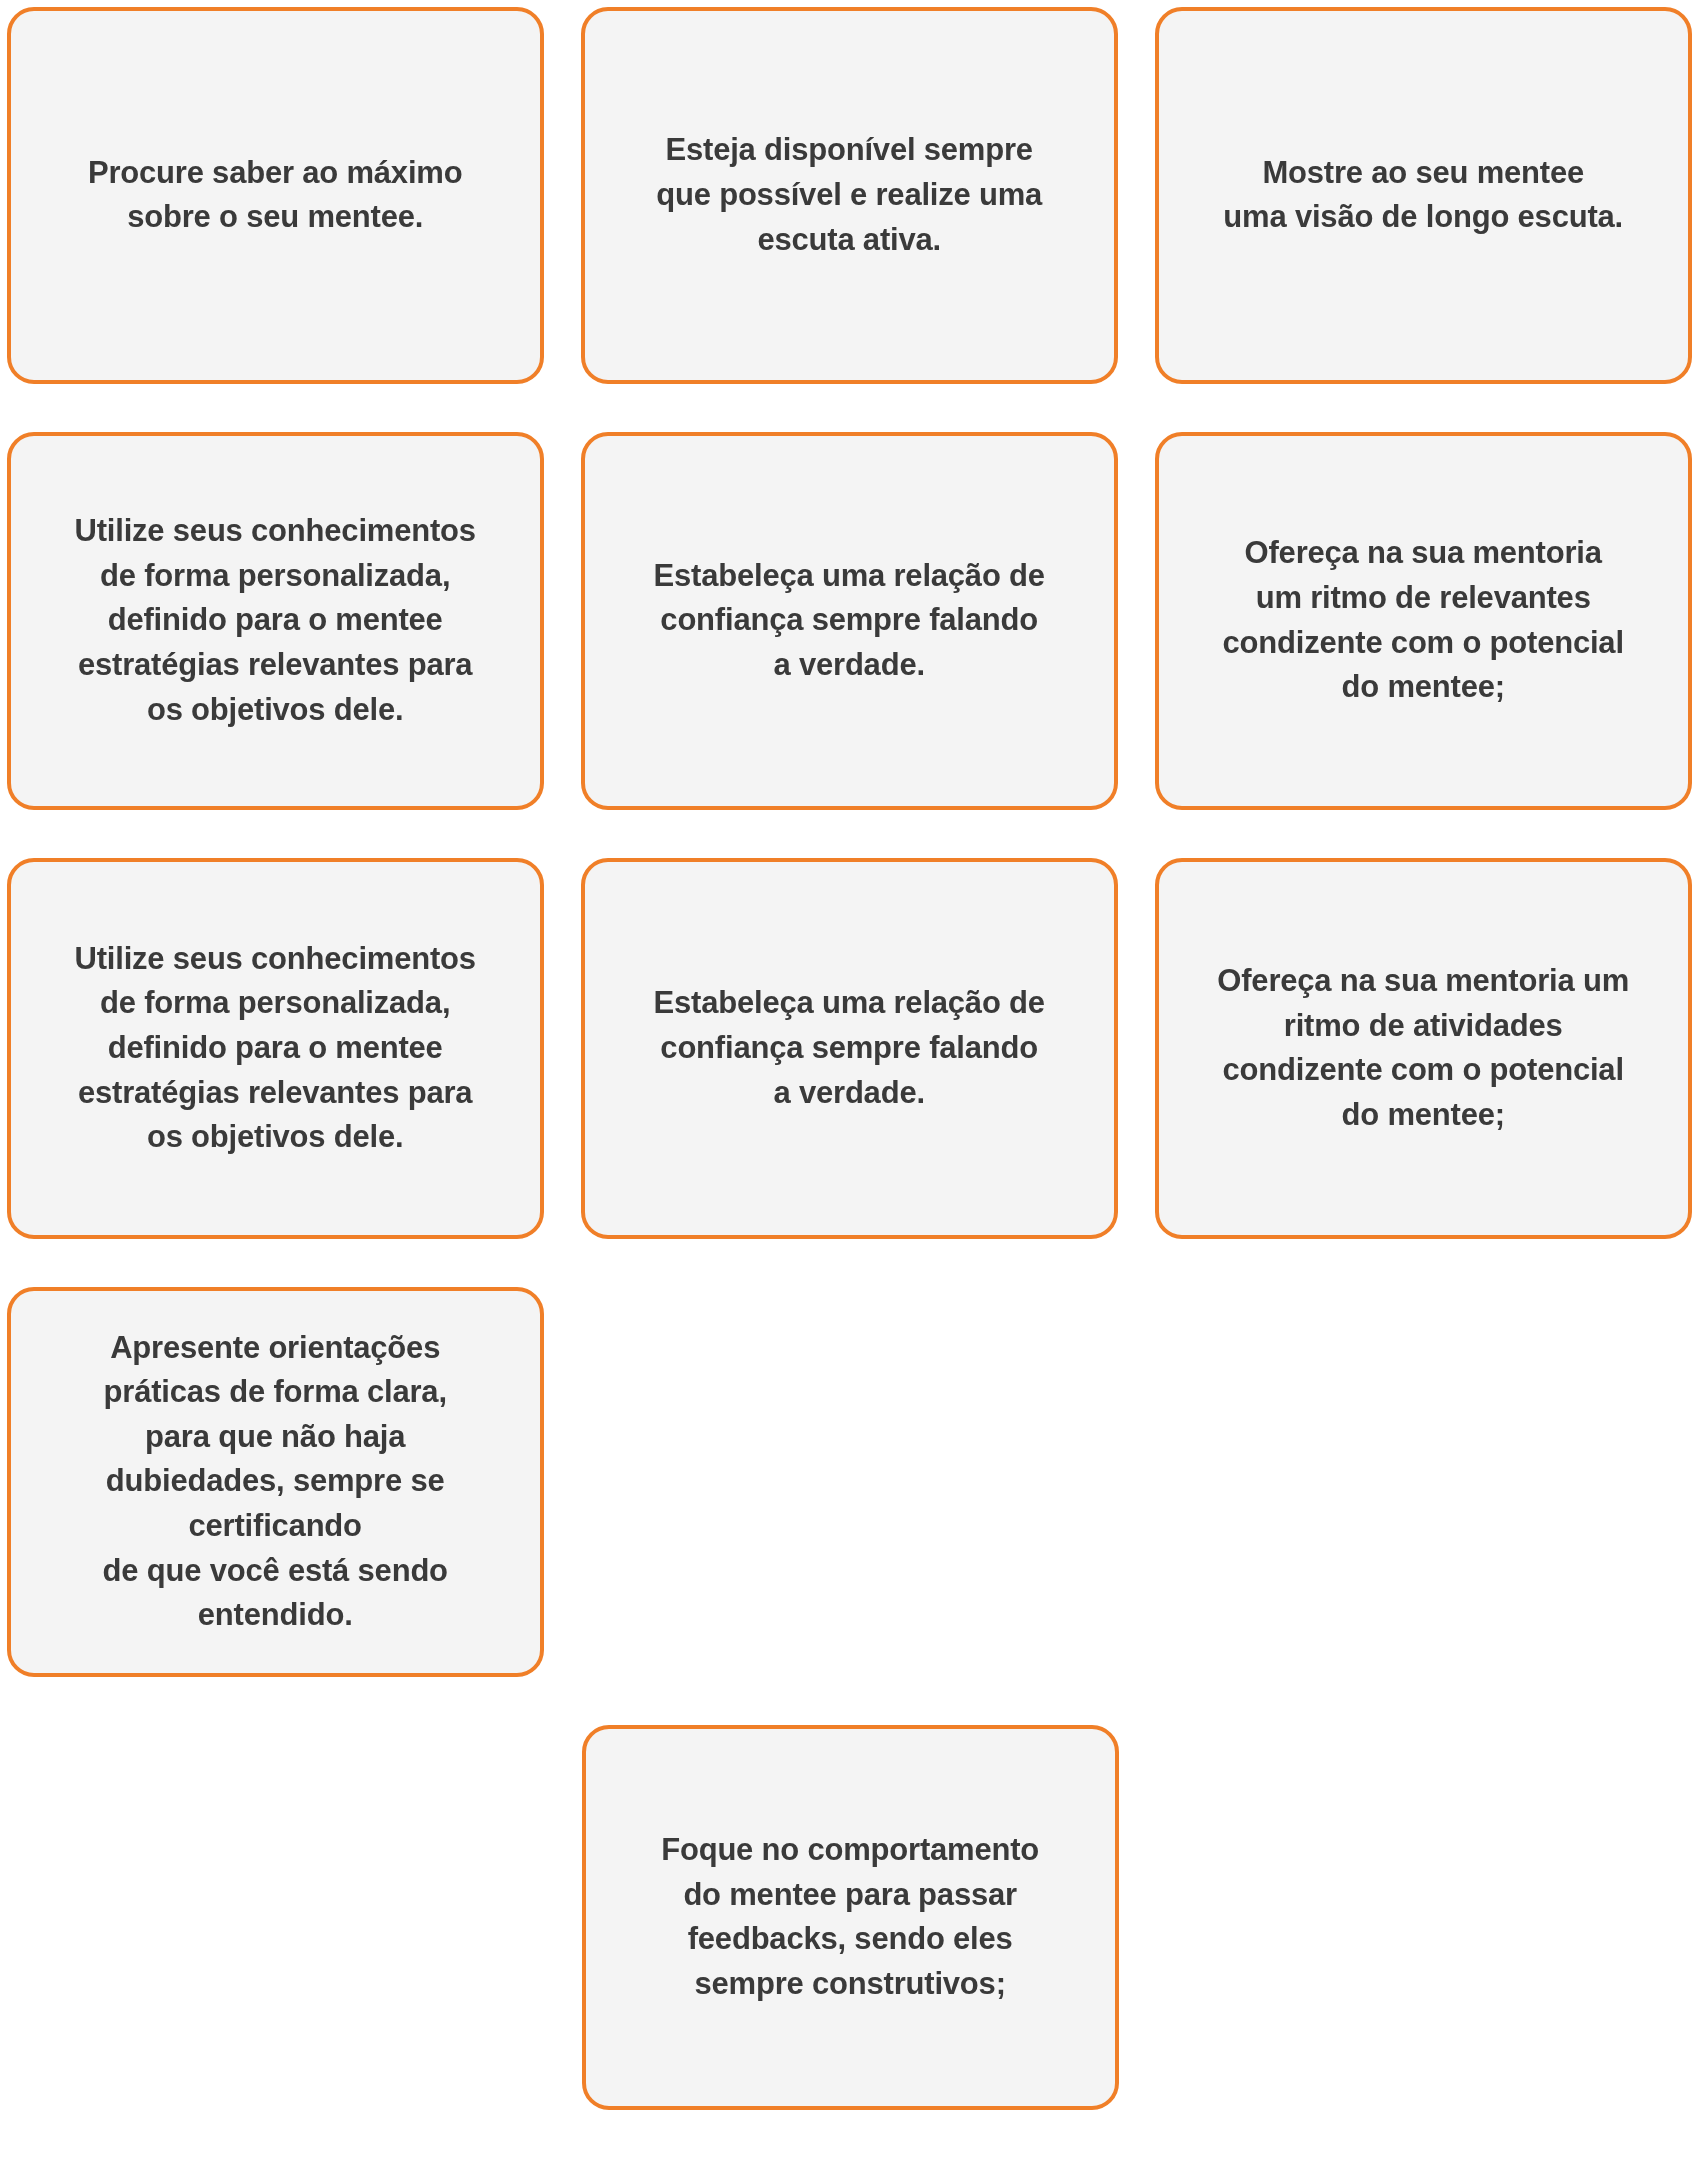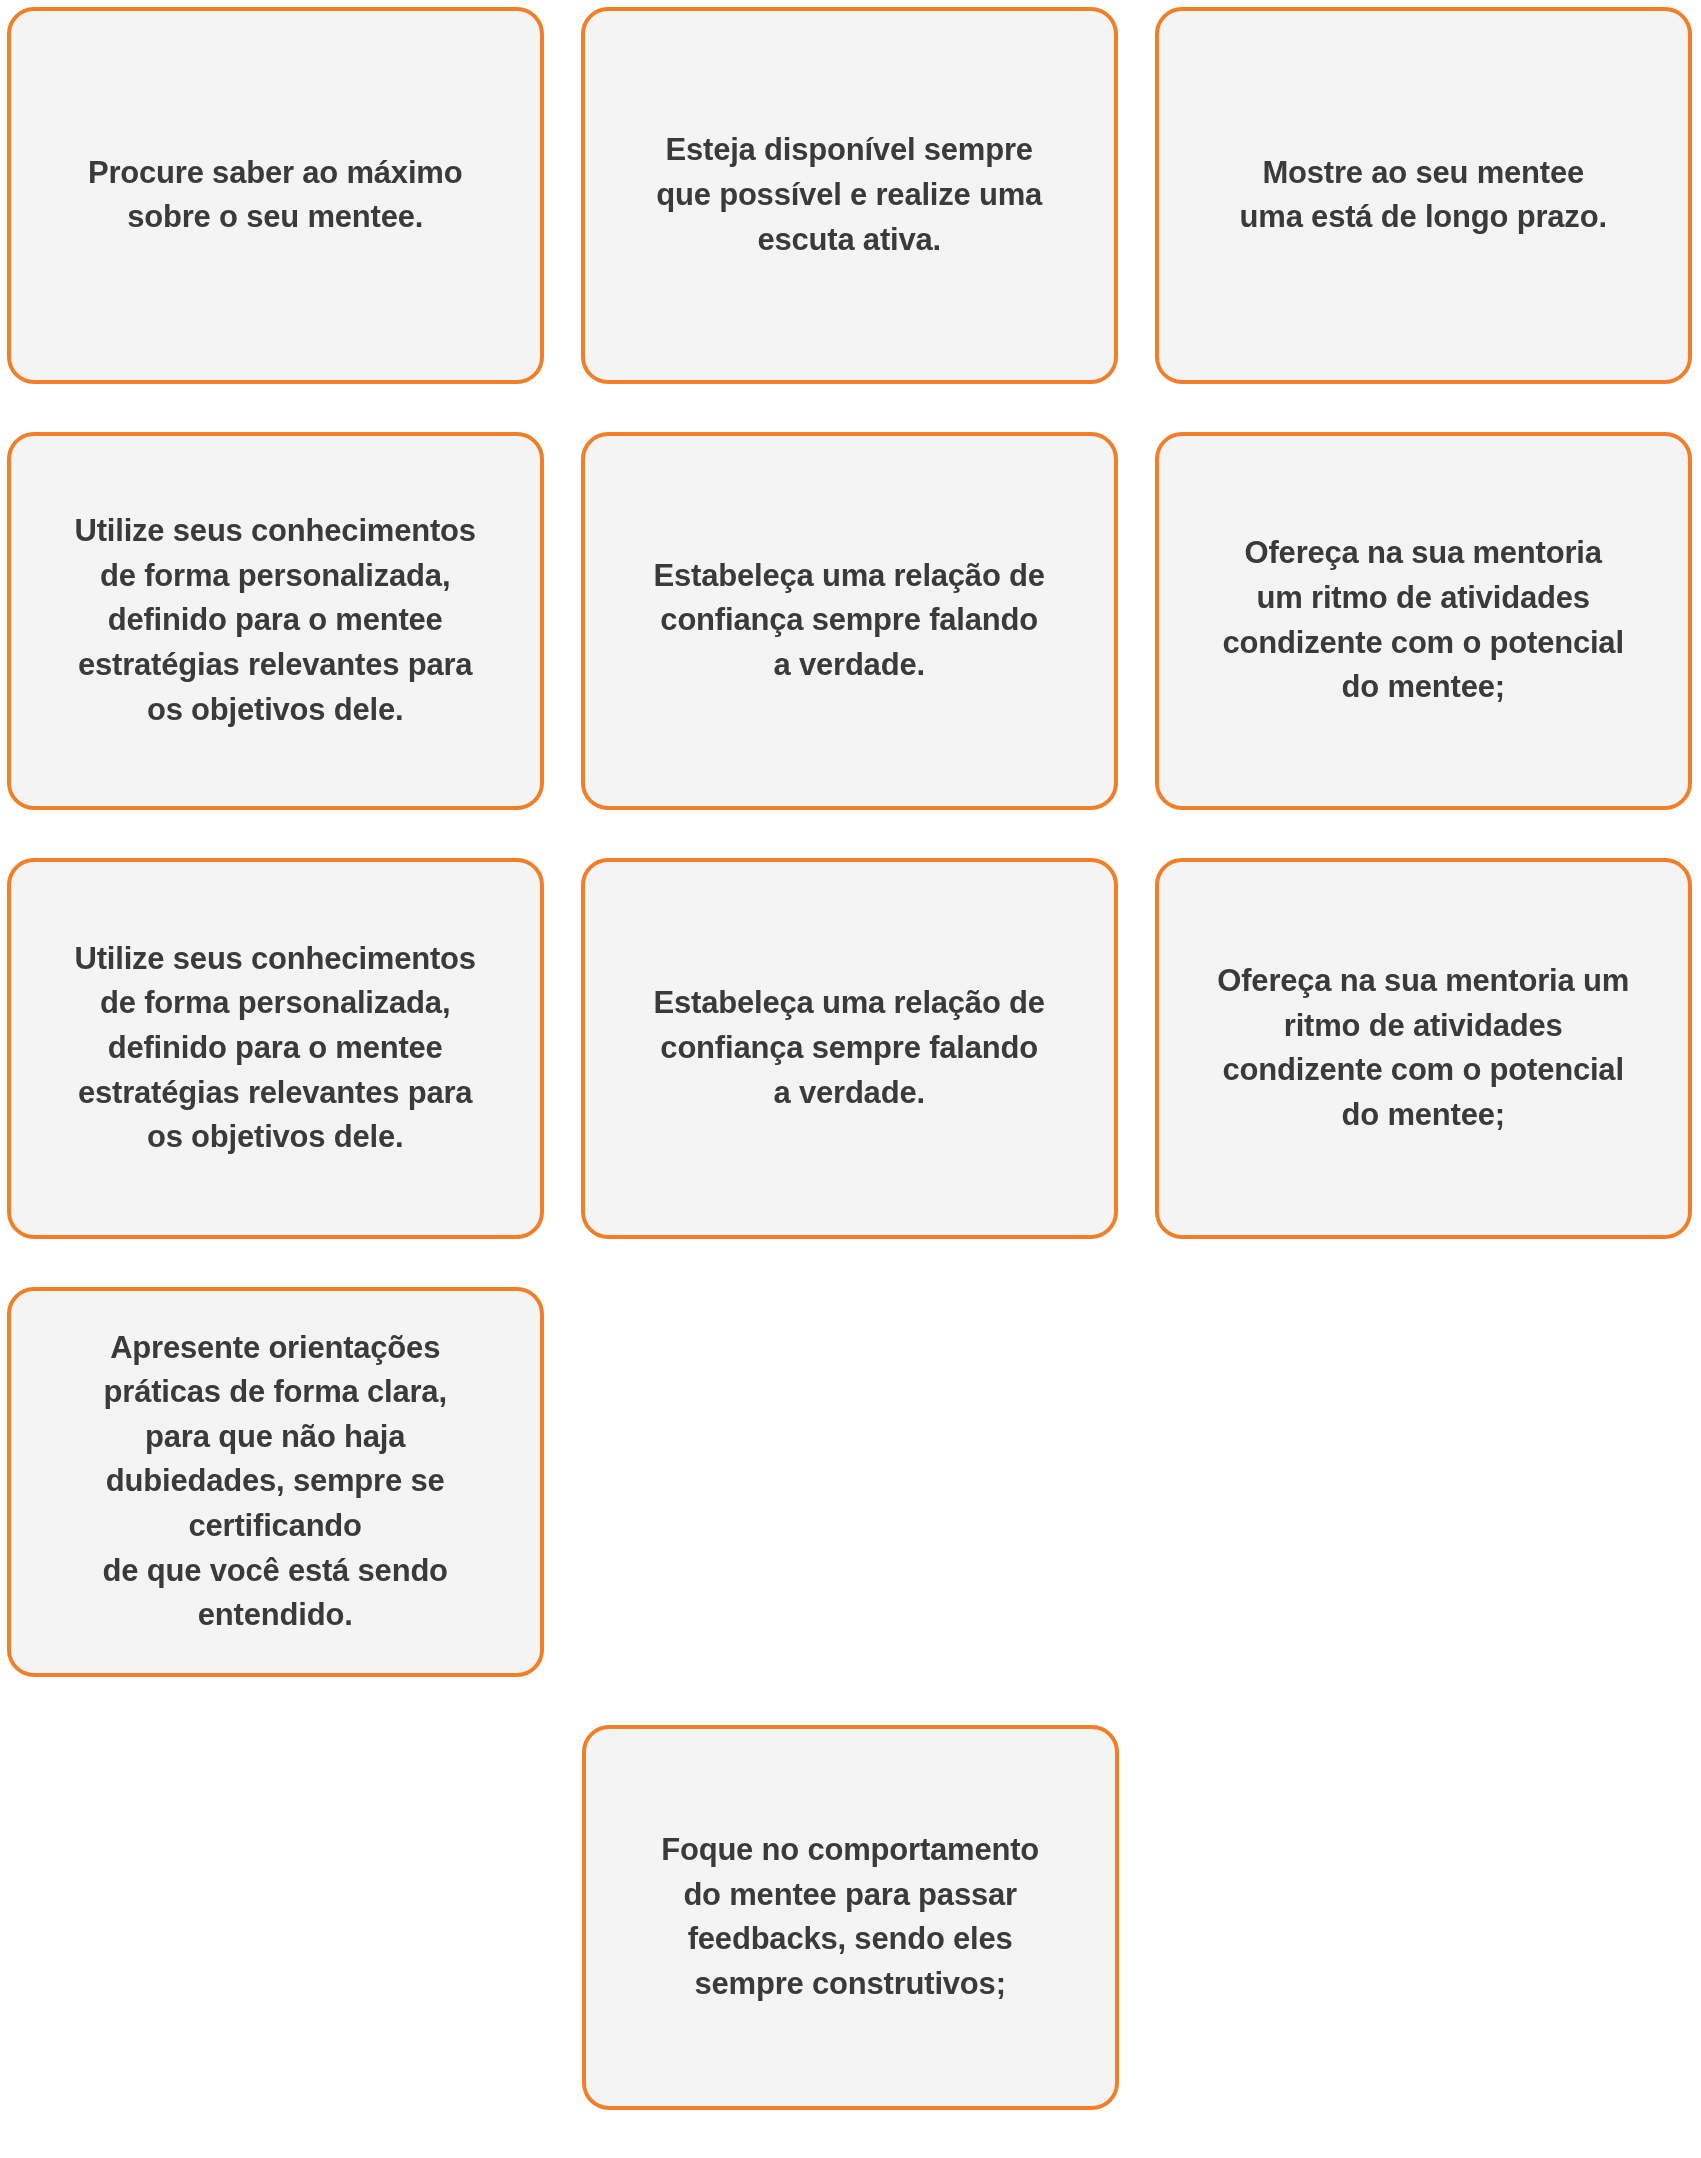--- a/index.html
+++ b/index.html
@@ -77,40 +77,40 @@
       <p class="tip-text">Procure saber ao máximo
 sobre o seu mentee.</p>
     </div>
     <div class="tip-card">
       <p class="tip-text">Esteja disponível sempre
 que possível e realize uma
 escuta ativa.</p>
     </div>
     <div class="tip-card">
       <p class="tip-text">Mostre ao seu mentee
-uma está de longo prazo.</p>
+uma visão de longo escuta.</p>
     </div>
   </div>
 
   <div class="card-row row-2">
     <div class="tip-card">
       <p class="tip-text">Utilize seus conhecimentos
 de forma personalizada,
 definido para o mentee
 estratégias relevantes para
 os objetivos dele.</p>
     </div>
     <div class="tip-card">
       <p class="tip-text">Estabeleça uma relação de
 confiança sempre falando
 a verdade.</p>
     </div>
     <div class="tip-card">
       <p class="tip-text">Ofereça na sua mentoria
-um ritmo de atividades
+um ritmo de relevantes
 condizente com o potencial
 do mentee;</p>
     </div>
   </div>
 
   <div class="card-row row-3">
     <div class="tip-card">
       <p class="tip-text">Utilize seus conhecimentos
 de forma personalizada,
 definido para o mentee

